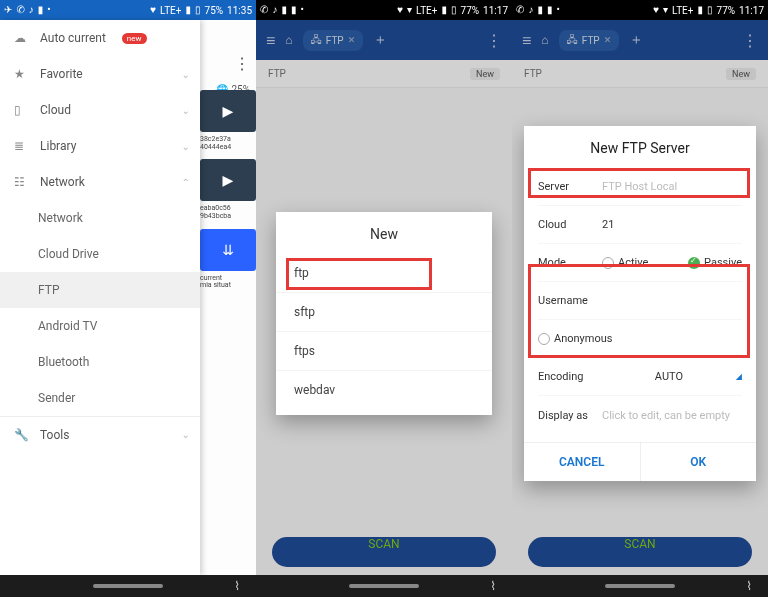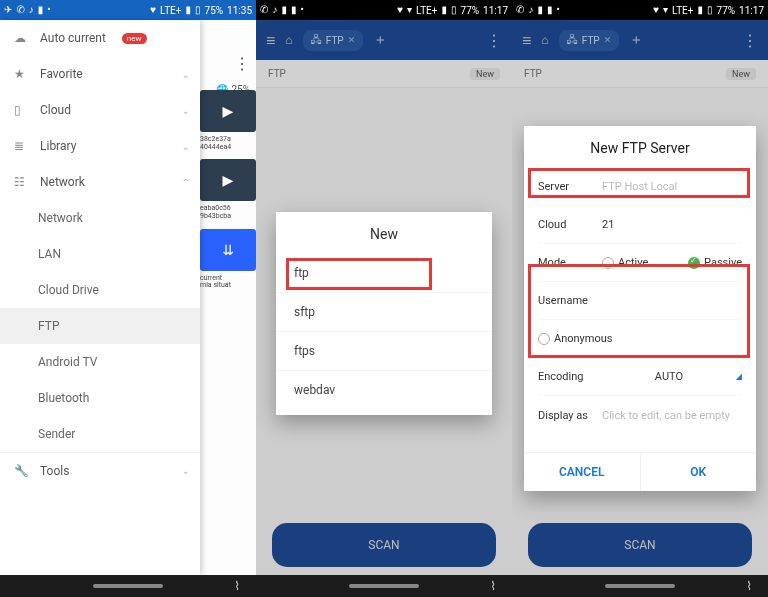--- a/index.html
+++ b/index.html
@@ -162,25 +162,25 @@
     font-size: 10px; color: #777;
     border-bottom: 1px solid #eee;
   }
   .loc-row .new-btn {
     background: #eee; padding: 1px 6px; border-radius: 3px;
     font-size: 9px; color: #555;
   }
   .scan-btn {
     position: absolute;
     bottom: 30px; left: 16px; right: 16px;
-    height: 44px;
+    height: 30px;
     background: #1f4e9a;
-    color: #e5e5e5;
+    color: #84cc16;
     border-radius: 15px;
-    display: flex; align-items: center; justify-content: center;
+    display: flex; align-items: flex-start; justify-content: center;
     font-size: 12px;
   }
   .scrim {
     position: absolute;
     top: 20px; left: 0; right: 0; bottom: 22px;
     background: rgba(0,0,0,.18);
   }
 
   
   .dialog {
@@ -241,21 +241,21 @@
     background: #4caf50;
     position: relative;
   }
   .radio.check::after {
     content: "✓"; color: #fff; font-size: 8px;
     position: absolute; top: -1px; left: 2px;
   }
   .dlg3 .btns {
     display: flex;
     border-top: 1px solid #eee;
-    margin: 18px -14px 0;
+    margin: 8px -14px 0;
   }
   .dlg3 .btns div {
     flex: 1; text-align: center;
     padding: 12px 0;
     font-size: 12px; font-weight: 600;
     color: #1976d2;
   }
   .dlg3 .btns div:first-child { border-right: 1px solid #eee; }
   .selarrow { color: #1976d2; font-size: 8px; margin-left: auto; }
 </style>
@@ -317,23 +317,20 @@
         <span>Library</span>
         <span class="chev">⌄</span>
       </div>
       <div class="drawer-item">
         <span class="dicon">☷</span>
         <span>Network</span>
         <span class="chev">⌃</span>
       </div>
       <div class="drawer-sub">
           <span>Network</span>
-        </div>
-      <div class="drawer-sub">
-          <span>LAN</span>
         </div>
       <div class="drawer-sub">
           <span>Cloud Drive</span>
         </div>
       <div class="drawer-sub active">
           <span>FTP</span>
         </div>
       <div class="drawer-sub">
           <span>Android TV</span>
         </div>

